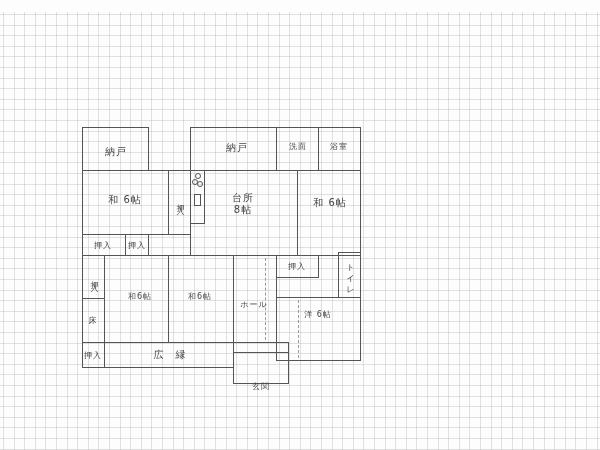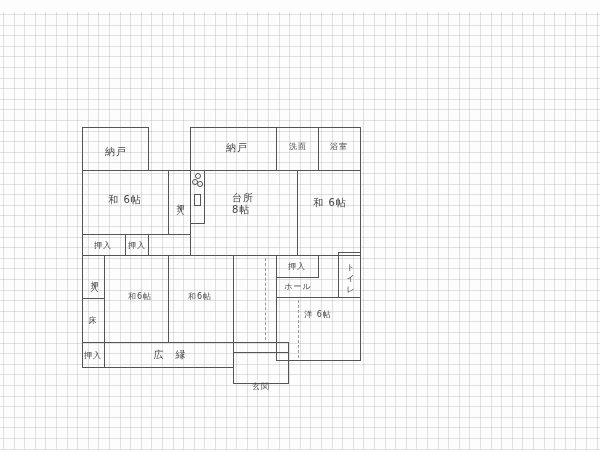--- a/index.html
+++ b/index.html
@@ -23,21 +23,21 @@
     position:absolute; box-sizing:border-box;
     border:1.5px solid #555;
   }
   .label {
     position:absolute; color:#444; font-size:10px; white-space:nowrap;
     transform:translate(-50%,-50%);
     letter-spacing:1px;
   }
   .label.small { font-size:8px; }
   .label.vert { writing-mode:vertical-rl; letter-spacing:2px; }
-  .label.twoline { line-height:12px; }
+  .label.twoline { text-align:center; line-height:12px; }
   .stove { position:absolute; }
   .burner { position:absolute; width:4px; height:4px; border:1px solid #555; border-radius:50%; }
   .sink { position:absolute; width:7px; height:12px; border:1.3px solid #555; box-sizing:border-box; }
   .dash { position:absolute; border-left:1px dashed #999; }
 </style>
 </head>
 <body>
 
 <div class="grid"></div>
 <div class="grid-mask-top"></div>
@@ -91,21 +91,21 @@
   <span class="label small" style="left:93px;top:320px;">床</span>
 
   <div class="room" style="left:104px;top:255px;width:65px;height:88px;"></div>
   <span class="label small" style="left:140px;top:296px;">和6帖</span>
 
   <div class="room" style="left:168px;top:255px;width:66px;height:88px;"></div>
   <span class="label small" style="left:200px;top:296px;">和6帖</span>
 
   <div class="room" style="left:233px;top:255px;width:44px;height:88px;"></div>
   <div class="dash" style="left:265px;top:258px;height:82px;"></div>
-  <span class="label small" style="left:254px;top:286px;margin-left:44px;">ホール</span>
+  <span class="label small" style="left:254px;top:304px;">ホール</span>
 
   <div class="room" style="left:276px;top:255px;width:43px;height:23px;"></div>
   <span class="label small" style="left:297px;top:266px;">押入</span>
 
   <div class="room" style="left:338px;top:252px;width:23px;height:46px;"></div>
   <span class="label vert small" style="left:349px;top:275px;">トイレ</span>
 
   <div class="room" style="left:276px;top:297px;width:85px;height:64px;"></div>
   <div class="dash" style="left:298px;top:300px;height:58px;"></div>
   <span class="label small" style="left:318px;top:314px;">洋 6帖</span>

